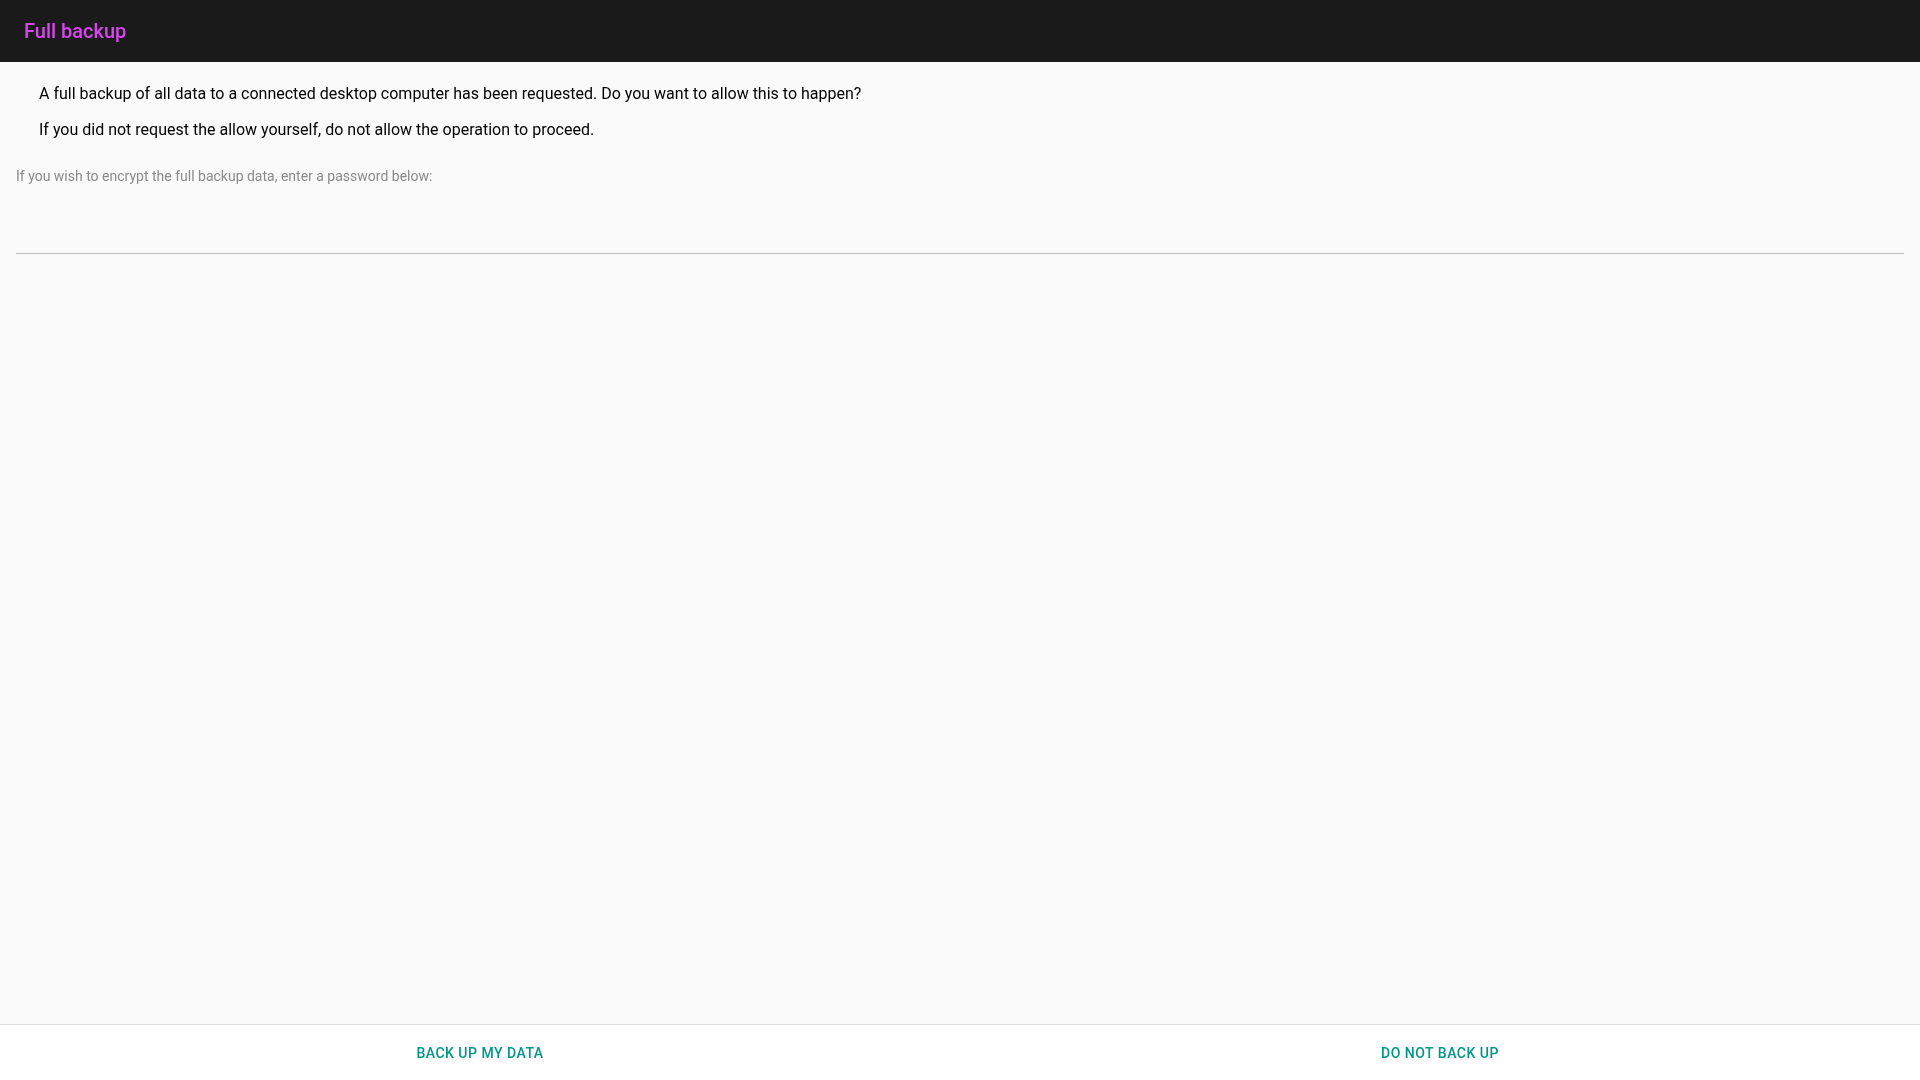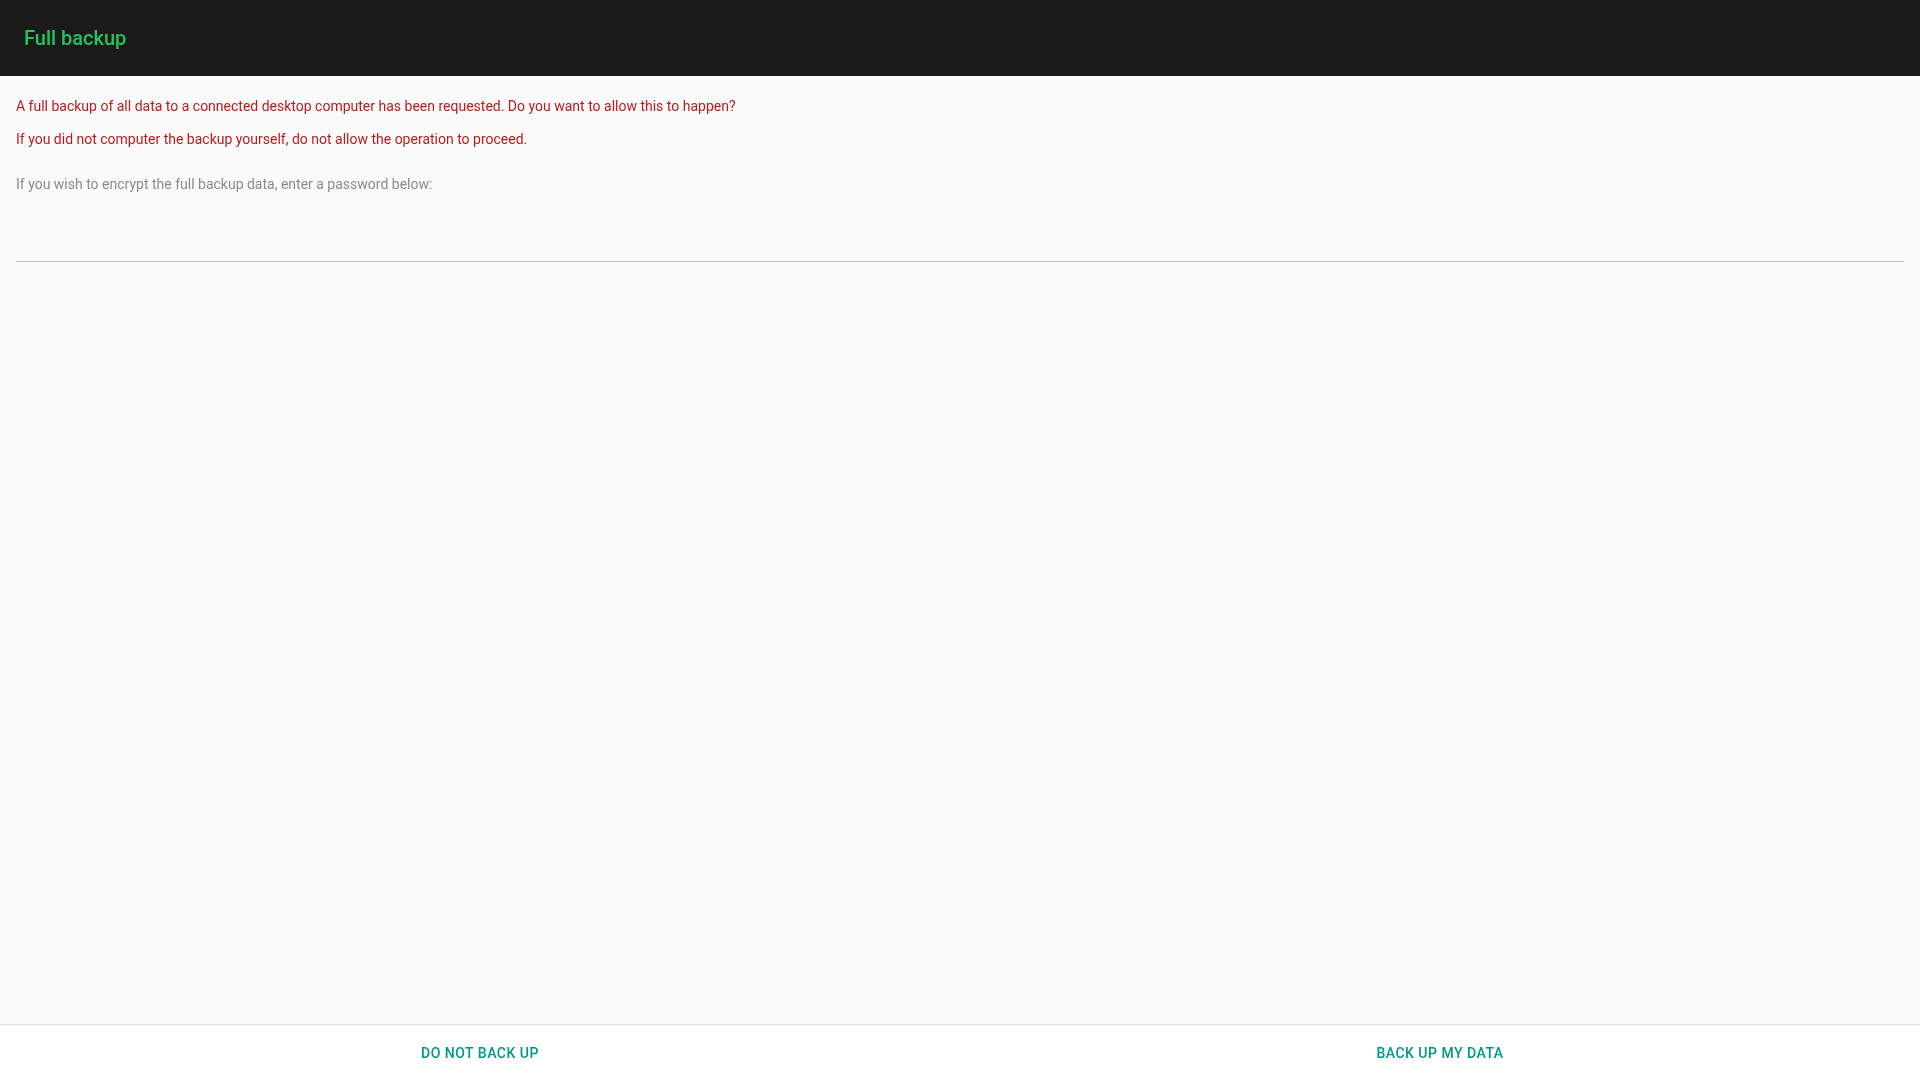--- a/index.html
+++ b/index.html
@@ -11,41 +11,42 @@
       font-family: Roboto, "Helvetica Neue", Arial, sans-serif;
       background-color: #fafafa;
       width: 1920px;
       height: 1080px;
       overflow: hidden;
       display: flex;
       flex-direction: column;
     }
     .header {
       background-color: #1a1a1a;
-      color: #22c55e;
-      height: 76px;
+      color: #d946ef;
+      height: 62px;
       display: flex;
       align-items: center;
       padding: 0 24px;
       flex-shrink: 0;
     }
     .header-title {
       font-size: 20px;
       font-weight: 500;
     }
     .content {
       flex: 1;
       padding: 20px 16px;
       overflow: auto;
     }
     .description-text {
-      color: #b91c1c;
-      font-size: 14px;
+      color: #000000;
+      font-size: 16px;
       line-height: 1.5;
       margin-bottom: 12px;
+      margin-left: 23px;
     }
     .encrypt-text {
       color: #8a8a8a;
       font-size: 14px;
       line-height: 1.5;
       margin-top: 24px;
       margin-bottom: 24px;
     }
     .password-input {
       width: 100%;
@@ -86,25 +87,25 @@
   </style>
 </head>
 <body>
 
 <div class="header">
   <div class="header-title">Full backup</div>
 </div>
 
 <div class="content">
   <div class="description-text">A full backup of all data to a connected desktop computer has been requested. Do you want to allow this to happen?</div>
-  <div class="description-text">If you did not computer the backup yourself, do not allow the operation to proceed.</div>
+  <div class="description-text">If you did not request the allow yourself, do not allow the operation to proceed.</div>
   <div class="encrypt-text">If you wish to encrypt the full backup data, enter a password below:</div>
   <input type="password" class="password-input" value="" style="">
 </div>
 
 <div class="footer">
   <div class="footer-half">
-    <button class="footer-button">Do not back up</button>
+    <button class="footer-button">Back up my data</button>
   </div>
   <div class="footer-half">
-    <button class="footer-button">Back up my data</button>
+    <button class="footer-button">Do not back up</button>
   </div>
 </div>
 
 </body></html>

